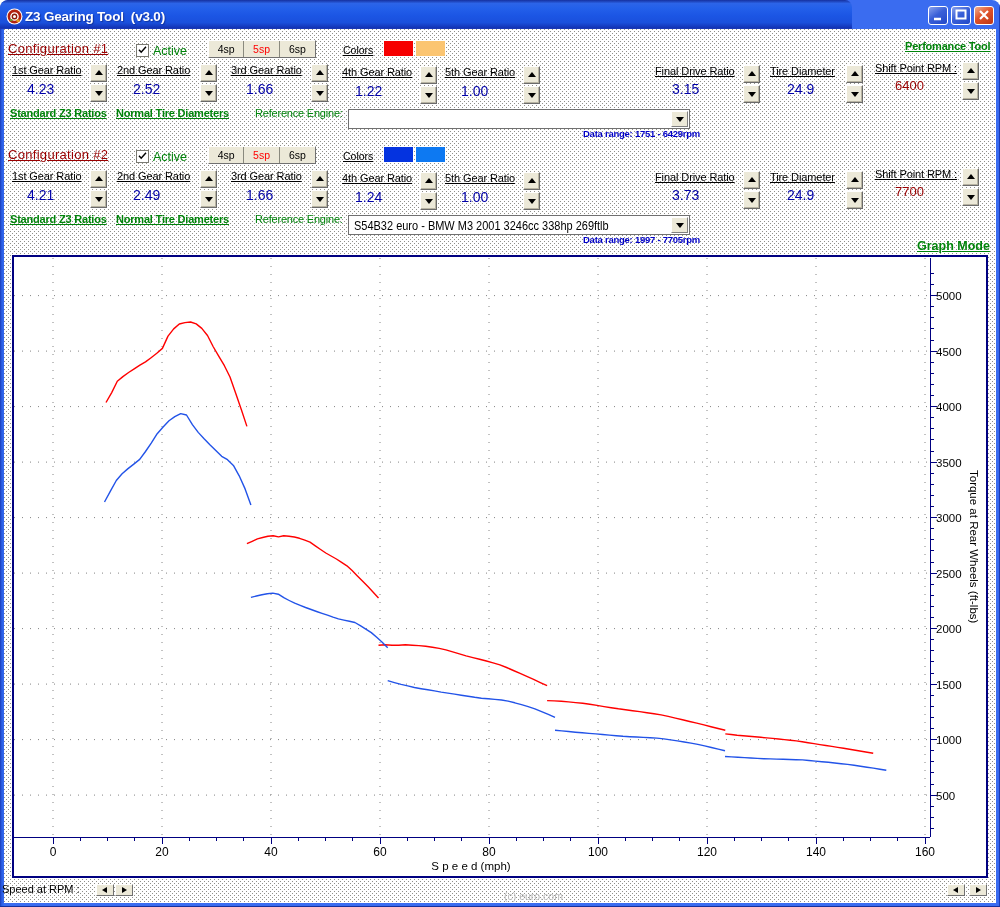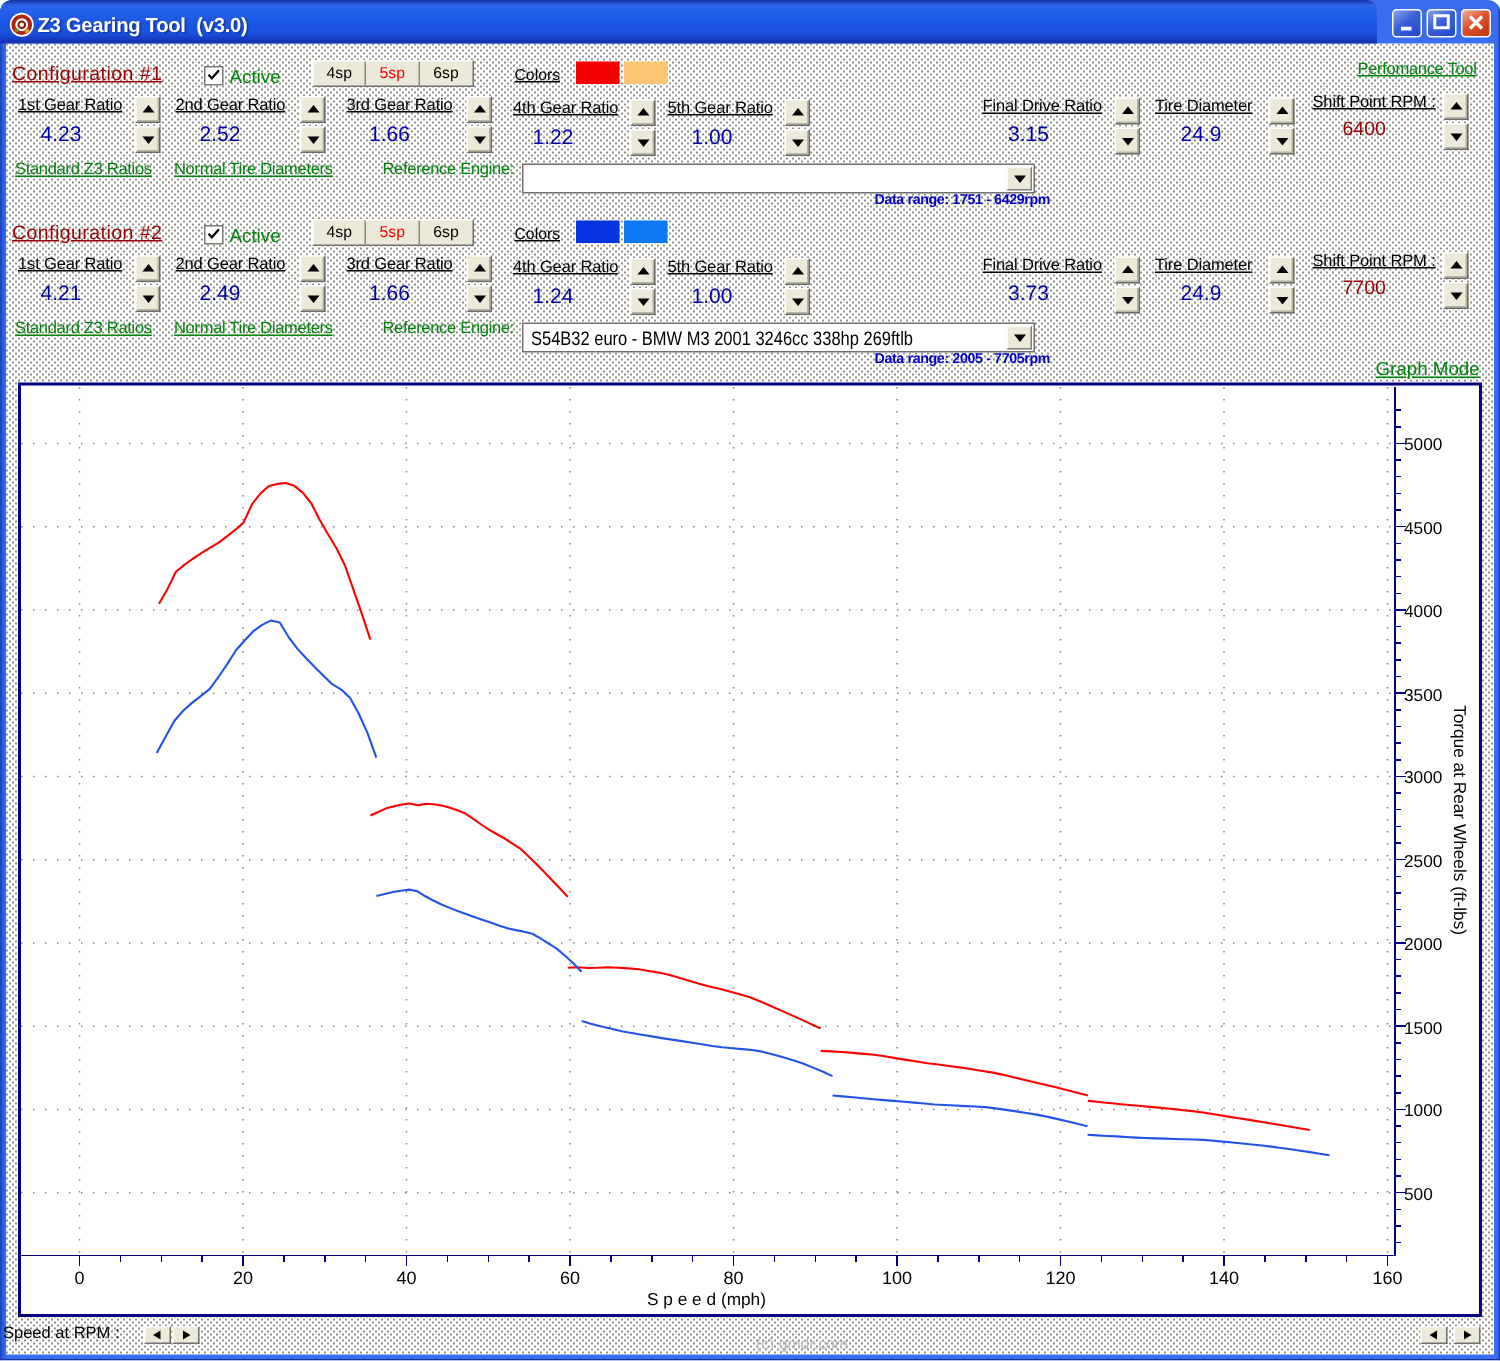--- a/index.html
+++ b/index.html
@@ -1,33 +1,33 @@
 <!DOCTYPE html>
 <html><head><meta charset="utf-8"><style>
 * { margin:0; padding:0; box-sizing:border-box; }
 html,body { width:1000px; height:907px; overflow:hidden; font-family:"Liberation Sans", sans-serif; background:#fff; }
 #win { position:relative; width:1000px; height:907px; background:linear-gradient(90deg,#1b3cb8 0,#2e62e8 2px,#2e62e8 3px,#3a6cf0 4px); border-radius:8px 8px 0 0; overflow:hidden; }
-#tbar { position:absolute; left:0; top:0; width:918px; height:29px;
+#tbar { position:absolute; left:0; top:0; width:852px; height:29px;
   background:linear-gradient(180deg,#15309f 0%,#2c64e8 12%,#2360ea 28%,#1b55e4 55%,#1a50dc 78%,#1333b4 96%,#1d3cb8 100%);
   border-radius:7px 7px 0 0; }
 #tbar .ttl { position:absolute; left:25px; top:8.5px; color:#fff; font-size:13.5px; font-weight:bold; letter-spacing:-0.2px; text-shadow:1px 1px 1px #1133a0; white-space:pre; }
 #ticon { position:absolute; left:6px; top:8px; width:17px; height:17px; }
 .wbtn { position:absolute; top:6px; width:20px; height:19px; border-radius:3px; border:1px solid #fff; }
 .wbtn svg { position:absolute; left:2px; top:1px; }
 #bmin { left:928px; background:linear-gradient(145deg,#8aa2ec 0%,#3a60d8 45%,#2248c8 100%); }
 #bmax { left:951px; background:linear-gradient(145deg,#8aa2ec 0%,#3a60d8 45%,#2248c8 100%); }
 #bcls { left:974px; background:linear-gradient(145deg,#f0b090 0%,#e0522a 45%,#bc3615 100%); }
 #bg { position:absolute; left:4px; top:29px; width:992px; height:874px; background:#fff; }
 #bg svg { display:block; }
 .cfgtitle { position:absolute; color:#9b0000; font-size:13px; text-decoration:underline; white-space:nowrap; letter-spacing:0.3px;}
 .cb { position:absolute; width:13px; height:13px; background:#fff; border:1px solid #7a7a72; }
 .cb svg { position:absolute; left:1px; top:1px; }
 .grn13 { position:absolute; color:#00840a; font-size:12.5px; white-space:nowrap; }
 .refeng { position:absolute; color:#00840a; font-size:11px; letter-spacing:-0.2px; white-space:nowrap; }
-.grnu { position:absolute; color:#00840a; font-size:11px; letter-spacing:-0.2px; text-decoration:underline; white-space:nowrap; }
+.grnu { position:absolute; color:#00840a; font-size:11px; letter-spacing:-0.2px; text-decoration:underline; white-space:nowrap;font-weight:bold; }
 .blk13u { position:absolute; color:#000; font-size:10.5px; text-decoration:underline; white-space:nowrap; }
 .spbar { position:absolute; width:108px; height:18px; background:#ece9d8; display:flex;
   border-top:1px solid #fff; border-left:1px solid #fff; border-right:1px solid #707070; border-bottom:1px solid #707070; }
 .spseg { width:36px; text-align:center; font-size:10.5px; color:#000; border-right:1px solid #8a8a7e; line-height:17px;}
 .swatch { position:absolute; width:29px; height:15px; }
 .lbl { position:absolute; color:#000; font-size:11px; text-decoration:underline; white-space:nowrap; letter-spacing:-0.1px;}
 .val { position:absolute; color:#0000a8; font-size:14px; white-space:nowrap; }
 .spin { position:absolute; width:17px; height:38px; }
 .sbtn { width:17px; height:18px; background:#ece9d8; border:1px solid; border-color:#fff #6a6a6a #6a6a6a #fff; position:relative; box-shadow:inset -1px -1px 0 #b8b4a2;}
 .aru { position:absolute; left:4px; top:5px; width:0; height:0; border-left:4px solid transparent; border-right:4px solid transparent; border-bottom:5px solid #000; }
@@ -289,21 +289,21 @@
 <div class="val" style="left:895px;top:184px;color:#9b0000;font-size:13px">7700</div>
 <div class="grnu" style="left:10px;top:213px">Standard Z3 Ratios</div>
 <div class="grnu" style="left:116px;top:213px">Normal Tire Diameters</div>
 <div class="refeng" style="left:255px;top:213px">Reference Engine:</div>
 <div class="combo" style="left:348px;top:215px">
       <span style="transform:scaleX(0.845);transform-origin:0 50%">S54B32 euro - BMW M3 2001 3246cc 338hp 269ftlb</span>
       <div class="cbtn">
         <span class="ard"></span>
       </div>
     </div>
-<div class="drange" style="left:583px;top:234px">Data range: 2005 - 7705rpm</div>
+<div class="drange" style="left:583px;top:234px">Data range: 1997 - 7705rpm</div>
 <div class="grnu" style="left:917px;top:239px;font-size:12.5px;letter-spacing:0">Graph Mode</div>
 <div id="chart">
 <svg width="975" height="623" style="position:absolute;left:-2px;top:-2px">
 <path d="M2 540.1H918 M2 484.6H918 M2 429.1H918 M2 373.6H918 M2 318.1H918 M2 262.6H918 M2 207.1H918 M2 151.6H918 M2 96.1H918 M2 40.6H918 M41.0 3V582 M150.0 3V582 M259.0 3V582 M368.0 3V582 M477.0 3V582 M586.0 3V582 M695.0 3V582 M804.0 3V582 M913.0 3V582" stroke="#848484" stroke-width="1" fill="none" stroke-dasharray="1 7"></path>
 <path d="M1 582H918 M918 3V582 M41.0 582v7 M68.2 582v4 M95.5 582v4 M122.8 582v4 M150.0 582v7 M177.2 582v4 M204.5 582v4 M231.8 582v4 M259.0 582v7 M286.2 582v4 M313.5 582v4 M340.8 582v4 M368.0 582v7 M395.2 582v4 M422.5 582v4 M449.8 582v4 M477.0 582v7 M504.2 582v4 M531.5 582v4 M558.8 582v4 M586.0 582v7 M613.2 582v4 M640.5 582v4 M667.8 582v4 M695.0 582v7 M722.2 582v4 M749.5 582v4 M776.8 582v4 M804.0 582v7 M831.2 582v4 M858.5 582v4 M885.8 582v4 M913.0 582v7 M918 573.4h4 M918 562.3h4 M918 551.2h4 M918 540.1h7 M918 529.0h4 M918 517.9h4 M918 506.8h4 M918 495.7h4 M918 484.6h7 M918 473.5h4 M918 462.4h4 M918 451.3h4 M918 440.2h4 M918 429.1h7 M918 418.0h4 M918 406.9h4 M918 395.8h4 M918 384.7h4 M918 373.6h7 M918 362.5h4 M918 351.4h4 M918 340.3h4 M918 329.2h4 M918 318.1h7 M918 307.0h4 M918 295.9h4 M918 284.8h4 M918 273.7h4 M918 262.6h7 M918 251.5h4 M918 240.4h4 M918 229.3h4 M918 218.2h4 M918 207.1h7 M918 196.0h4 M918 184.9h4 M918 173.8h4 M918 162.7h4 M918 151.6h7 M918 140.5h4 M918 129.4h4 M918 118.3h4 M918 107.2h4 M918 96.1h7 M918 85.0h4 M918 73.9h4 M918 62.8h4 M918 51.7h4 M918 40.6h7 M918 29.5h4 M918 18.4h4" stroke="#000080" stroke-width="1" fill="none" shape-rendering="crispEdges"></path>
 <path d="M94.0 147.5L99.7 137.6L105.3 126.2L110.9 121.6L116.6 117.5L122.2 113.8L127.9 110.2L133.5 106.9L139.1 102.7L144.8 98.3L150.4 93.4L156.0 81.1L161.7 73.9L167.3 69.0L172.9 67.6L178.6 67.0L184.2 68.9L189.8 73.4L195.5 80.5L201.1 91.5L206.7 101.2L212.4 110.7L218.0 122.0L223.6 138.1L229.3 154.4L234.9 171.4" stroke="#f00" stroke-width="1.4" fill="none" stroke-linejoin="round"></path>
 <path d="M234.9 288.7L240.2 286.3L245.4 283.9L250.7 282.5L255.9 281.3L261.2 280.7L266.5 281.9L271.7 280.8L277.0 281.2L282.3 282.0L287.5 283.3L292.8 285.2L298.0 287.2L303.3 290.8L308.6 294.5L313.8 298.0L319.1 301.0L324.4 304.0L329.6 307.4L334.9 310.8L340.1 315.6L345.4 320.9L350.7 326.2L355.9 331.6L361.2 337.2L366.5 342.9" stroke="#f00" stroke-width="1.4" fill="none" stroke-linejoin="round"></path>
 <path d="M366.5 390.2L373.2 389.8L380.0 390.3L386.7 390.2L393.4 389.8L400.2 390.2L406.9 390.6L413.7 391.2L420.4 392.3L427.2 393.4L433.9 394.9L440.7 396.9L447.4 398.9L454.1 400.9L460.9 402.6L467.6 404.2L474.4 406.0L481.1 407.9L487.9 409.8L494.6 412.5L501.4 415.5L508.1 418.4L514.8 421.4L521.6 424.4L528.3 427.6L535.1 430.7" stroke="#f00" stroke-width="1.4" fill="none" stroke-linejoin="round"></path>
 <path d="M535.1 445.6L542.2 445.9L549.3 446.3L556.5 446.9L563.6 447.6L570.7 448.2L577.8 449.2L585.0 450.4L592.1 451.6L599.2 452.7L606.4 453.8L613.5 454.7L620.6 455.7L627.7 456.6L634.9 457.7L642.0 458.8L649.1 459.9L656.2 461.4L663.4 463.1L670.5 464.8L677.6 466.5L684.8 468.1L691.9 469.9L699.0 471.7L706.1 473.5L713.3 475.3" stroke="#f00" stroke-width="1.4" fill="none" stroke-linejoin="round"></path>
 <path d="M713.3 478.9L719.2 479.5L725.1 480.2L731.0 480.7L736.9 481.3L742.8 481.8L748.8 482.3L754.7 482.9L760.6 483.4L766.5 484.0L772.4 484.6L778.3 485.3L784.3 485.9L790.2 486.7L796.1 487.7L802.0 488.6L807.9 489.6L813.8 490.5L819.8 491.4L825.7 492.4L831.6 493.3L837.5 494.3L843.4 495.3L849.3 496.3L855.2 497.3L861.2 498.3" stroke="#f00" stroke-width="1.4" fill="none" stroke-linejoin="round"></path>
@@ -345,15 +345,15 @@
     </div>
     <div class="hb" style="left:115px;top:884px">
       <span class="arr"></span>
     </div>
     <div class="hb" style="left:947px;top:884px">
       <span class="arl"></span>
     </div>
     <div class="hb" style="left:969px;top:884px">
       <span class="arr"></span>
     </div>
-<div id="wm">(c) gmdr.com</div>
+<div id="wm">(c) euro.com</div>
 <div style="position:absolute;right:0;top:0;width:1.5px;height:907px;background:#1b3cb8"></div>
 <div style="position:absolute;left:0;bottom:0;width:1000px;height:1.5px;background:#16309c"></div>
 </div>
 </body></html>

